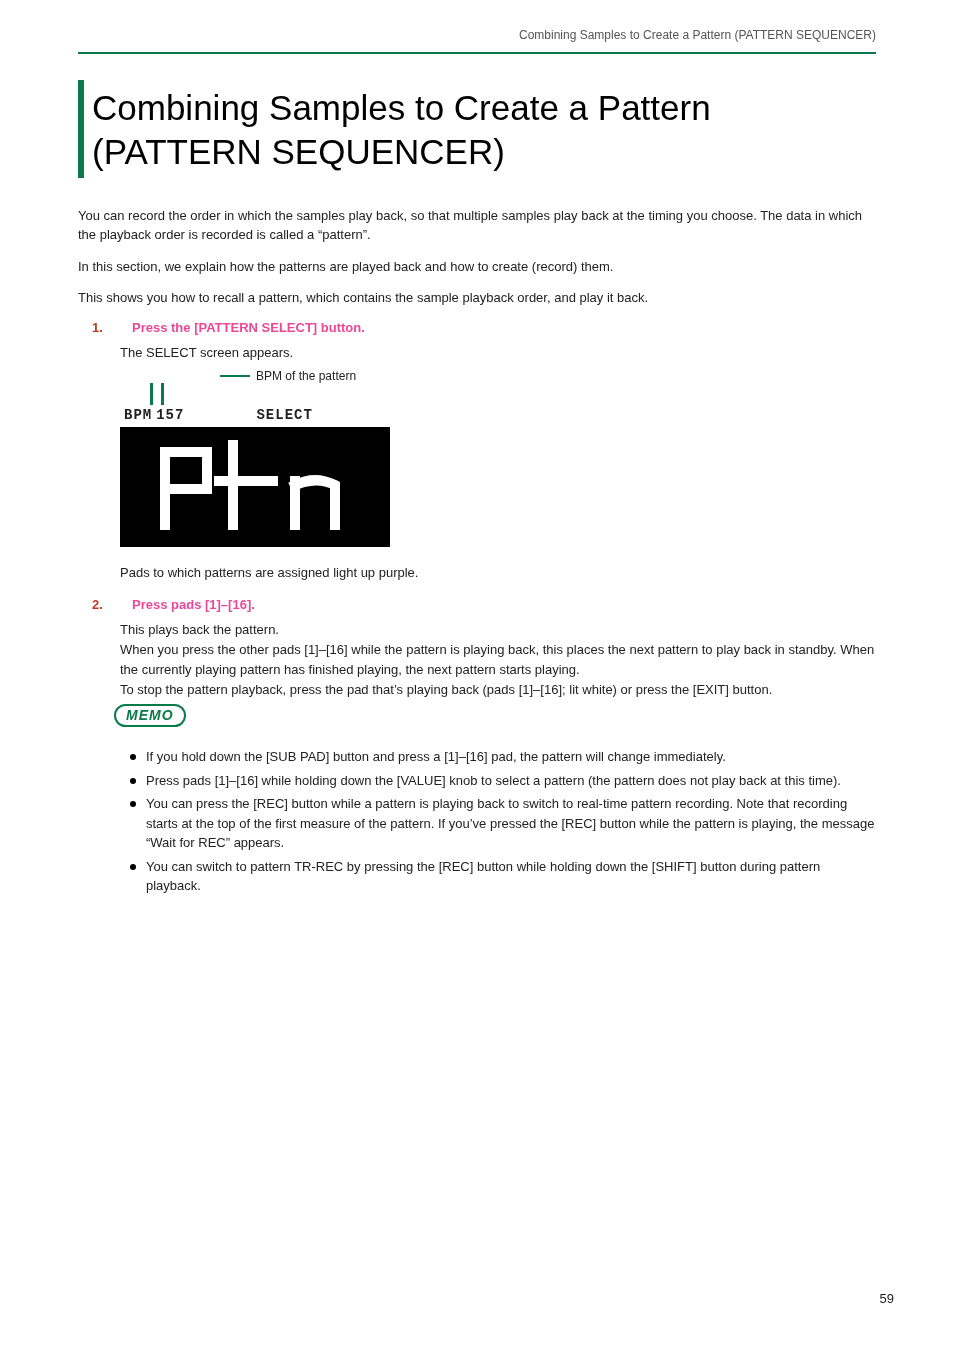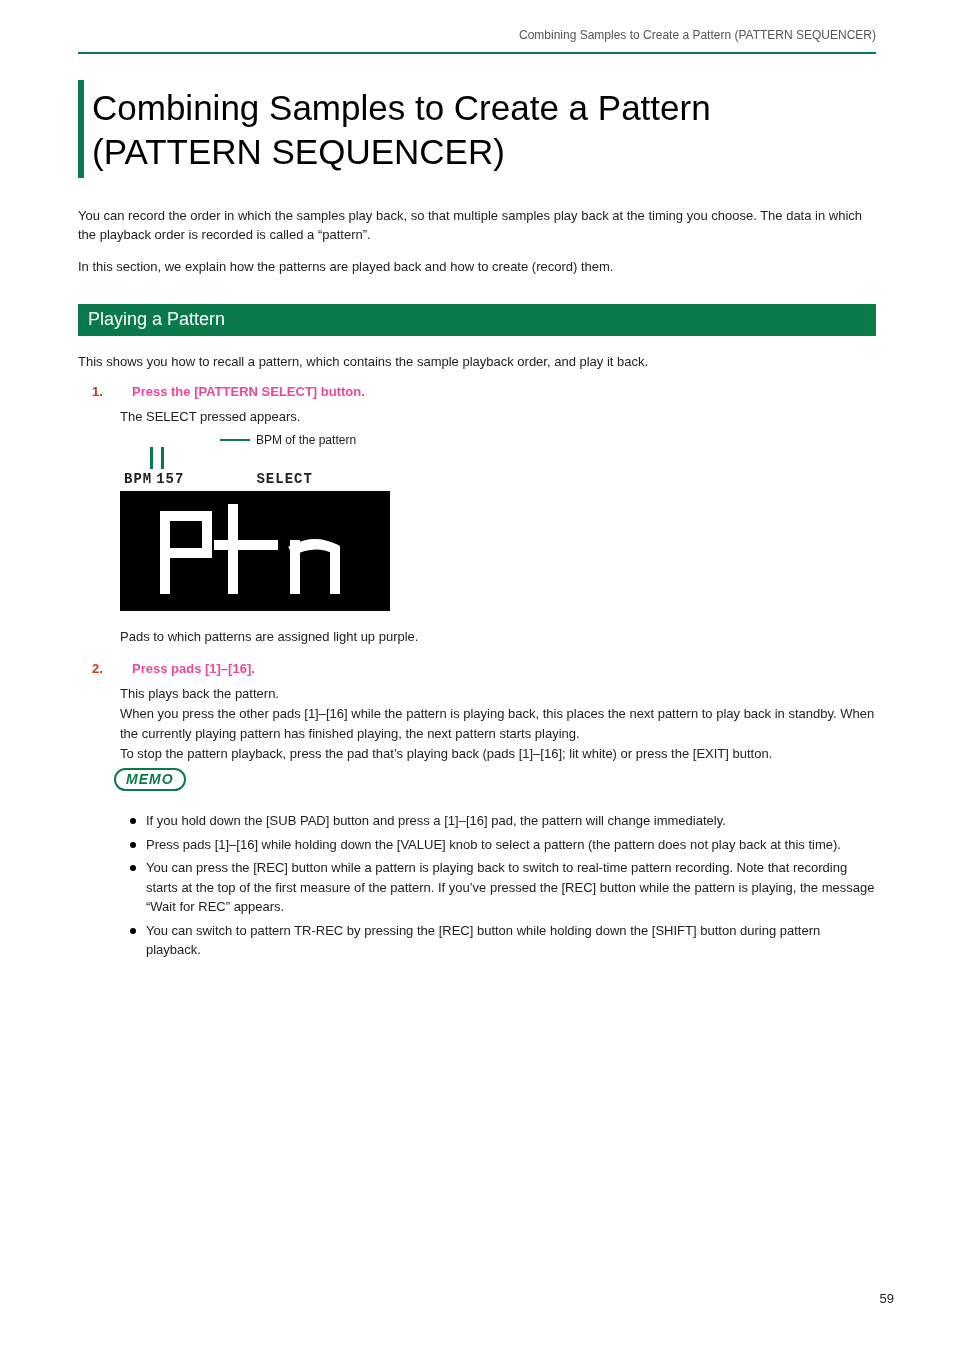--- a/index.html
+++ b/index.html
@@ -192,28 +192,27 @@
   <div class="title-block">
     <h1>
       <span>Combining Samples to Create a Pattern</span><br>
       <span>(PATTERN SEQUENCER)</span>
     </h1>
   </div>
 
   <p class="intro">You can record the order in which the samples play back, so that multiple samples play back at the timing you choose. The data in which the playback order is recorded is called a “pattern”.</p>
   <p class="intro">In this section, we explain how the patterns are played back and how to create (record) them.</p>
 
-  <div class="section-hdr">Playing a Pattern</div>
 
   <p class="section-p">This shows you how to recall a pattern, which contains the sample playback order, and play it back.</p>
 
   <ol class="steps">
     <li>
       <div class="step-head">Press the [PATTERN SELECT] button.</div>
-      <div class="body-line">The SELECT pressed appears.</div>
+      <div class="body-line">The SELECT screen appears.</div>
 
       <div class="fig-wrap">
         <div class="fig-callout-row">
           <div class="callout-line"></div>
           <div class="callout-text">BPM of the pattern</div>
         </div>
         <div class="callout-drop">
           <div class="stub"></div>
           <div class="stub"></div>
         </div>

